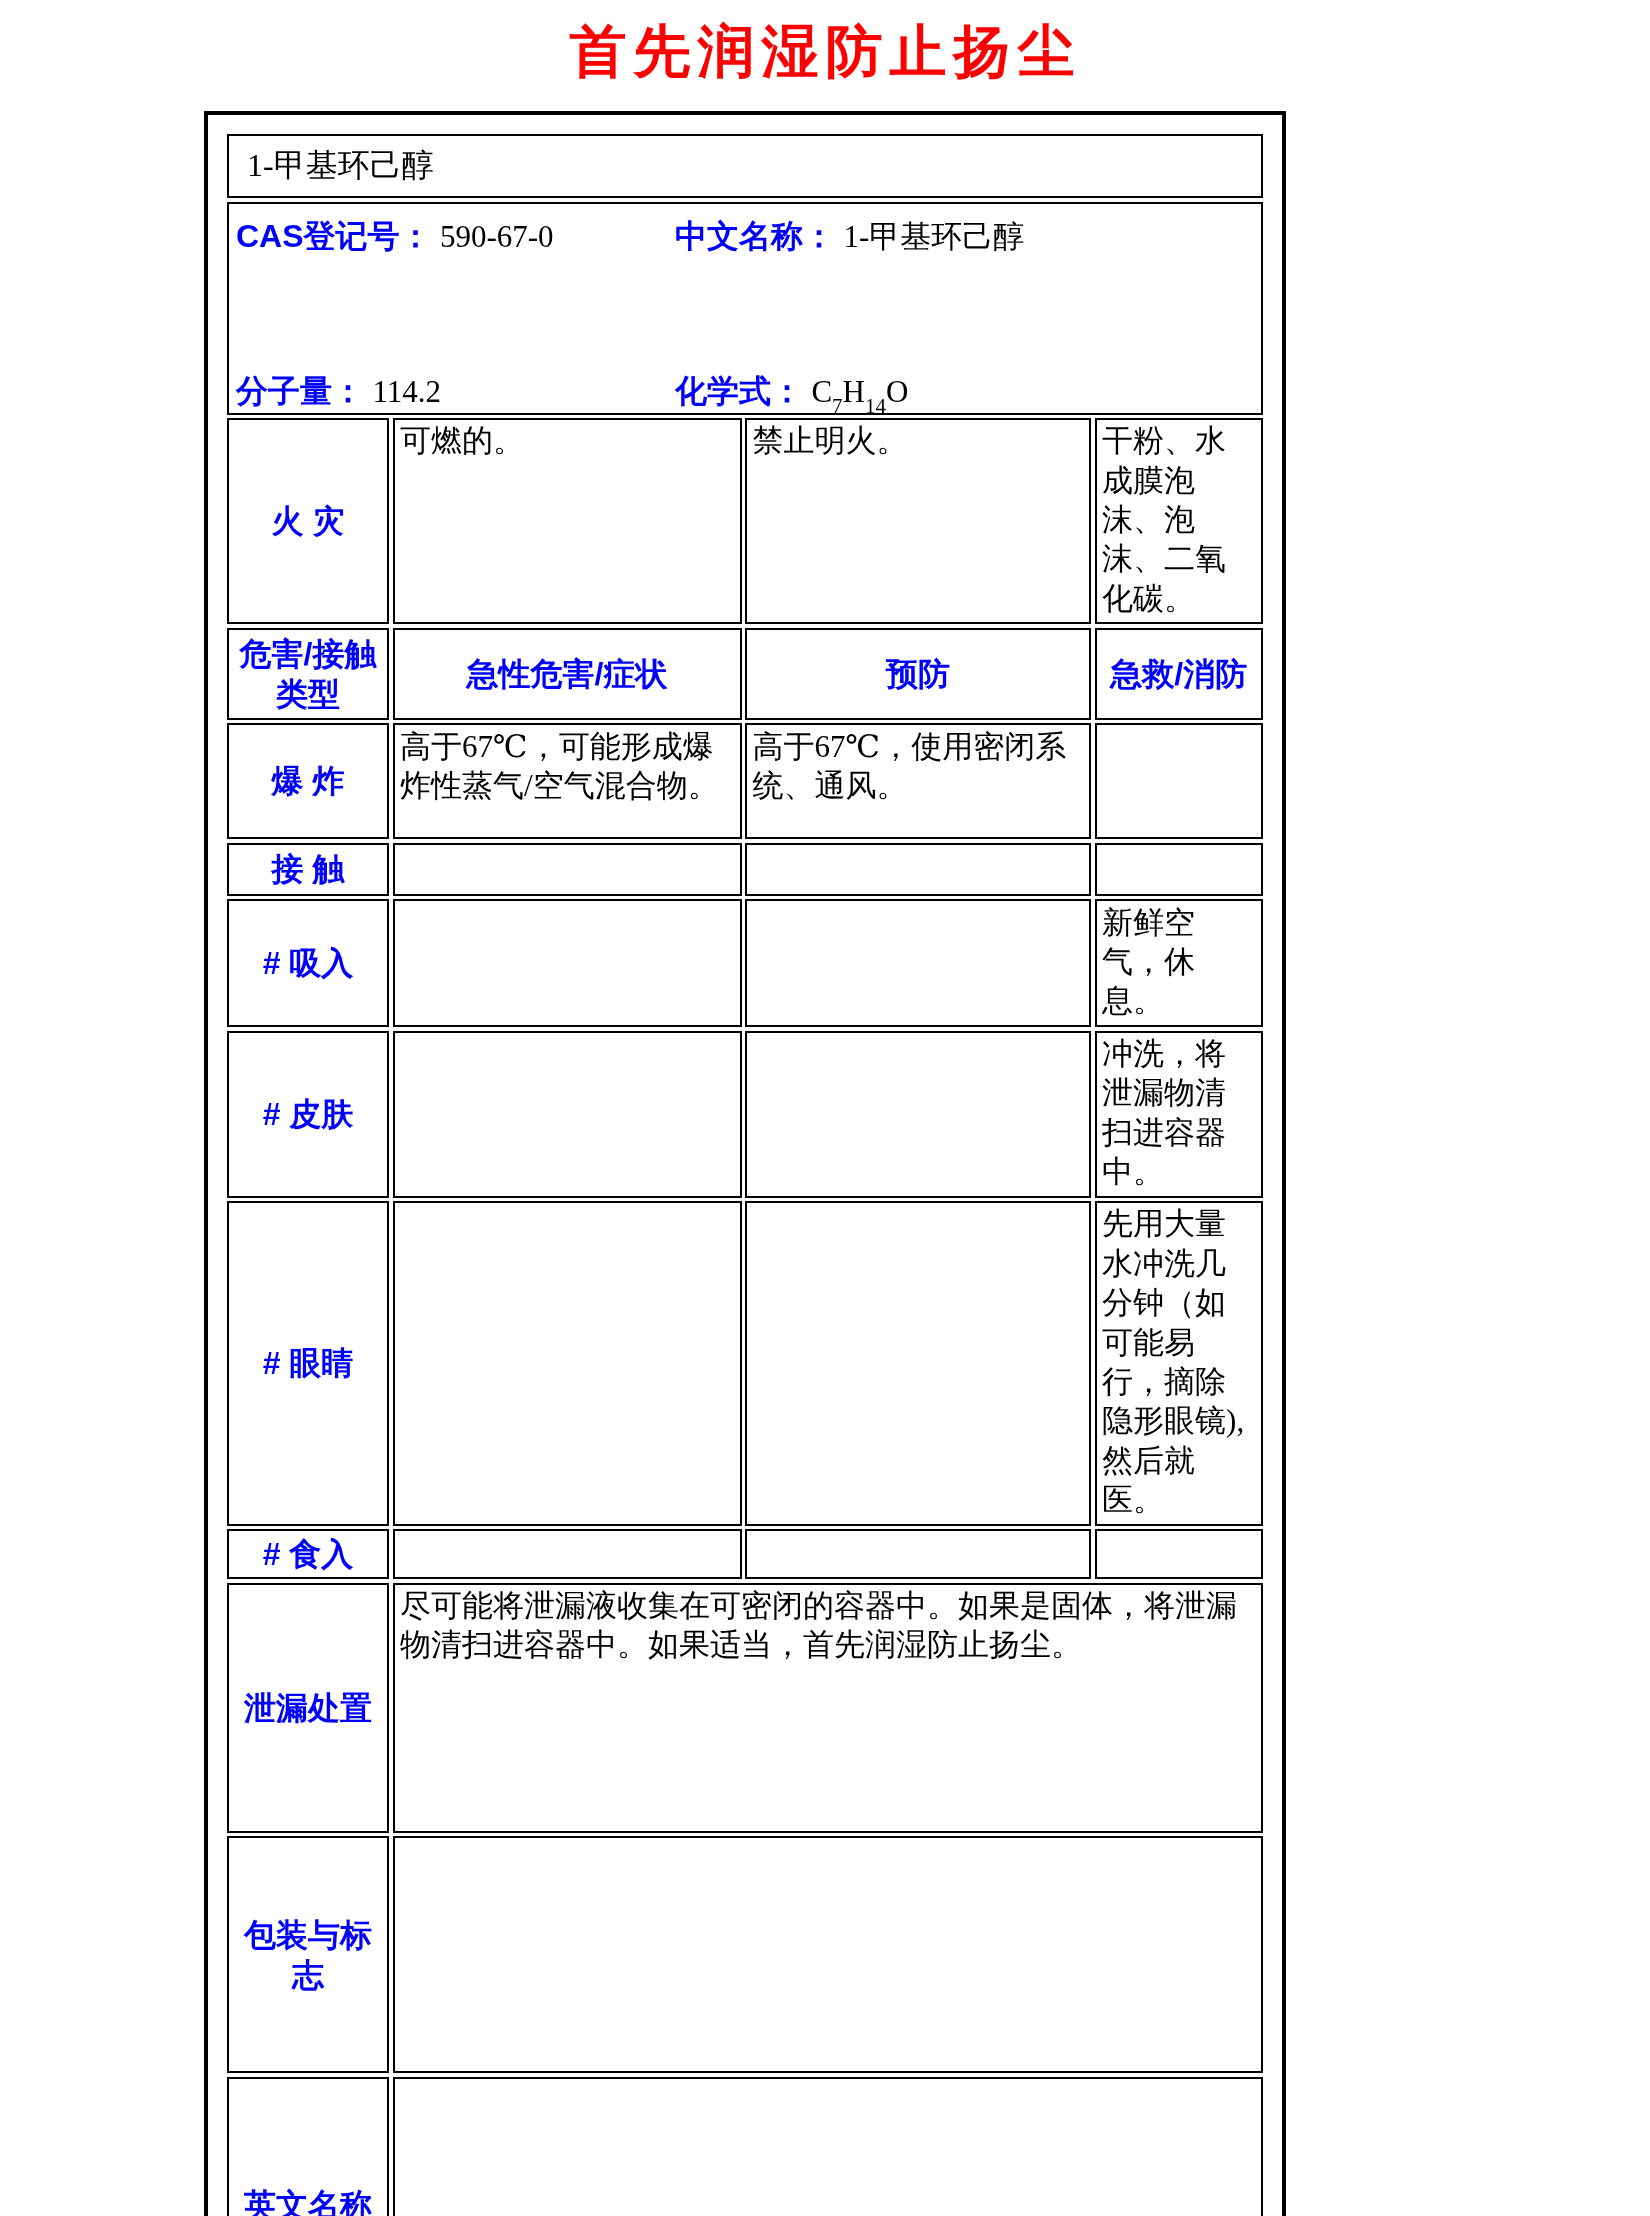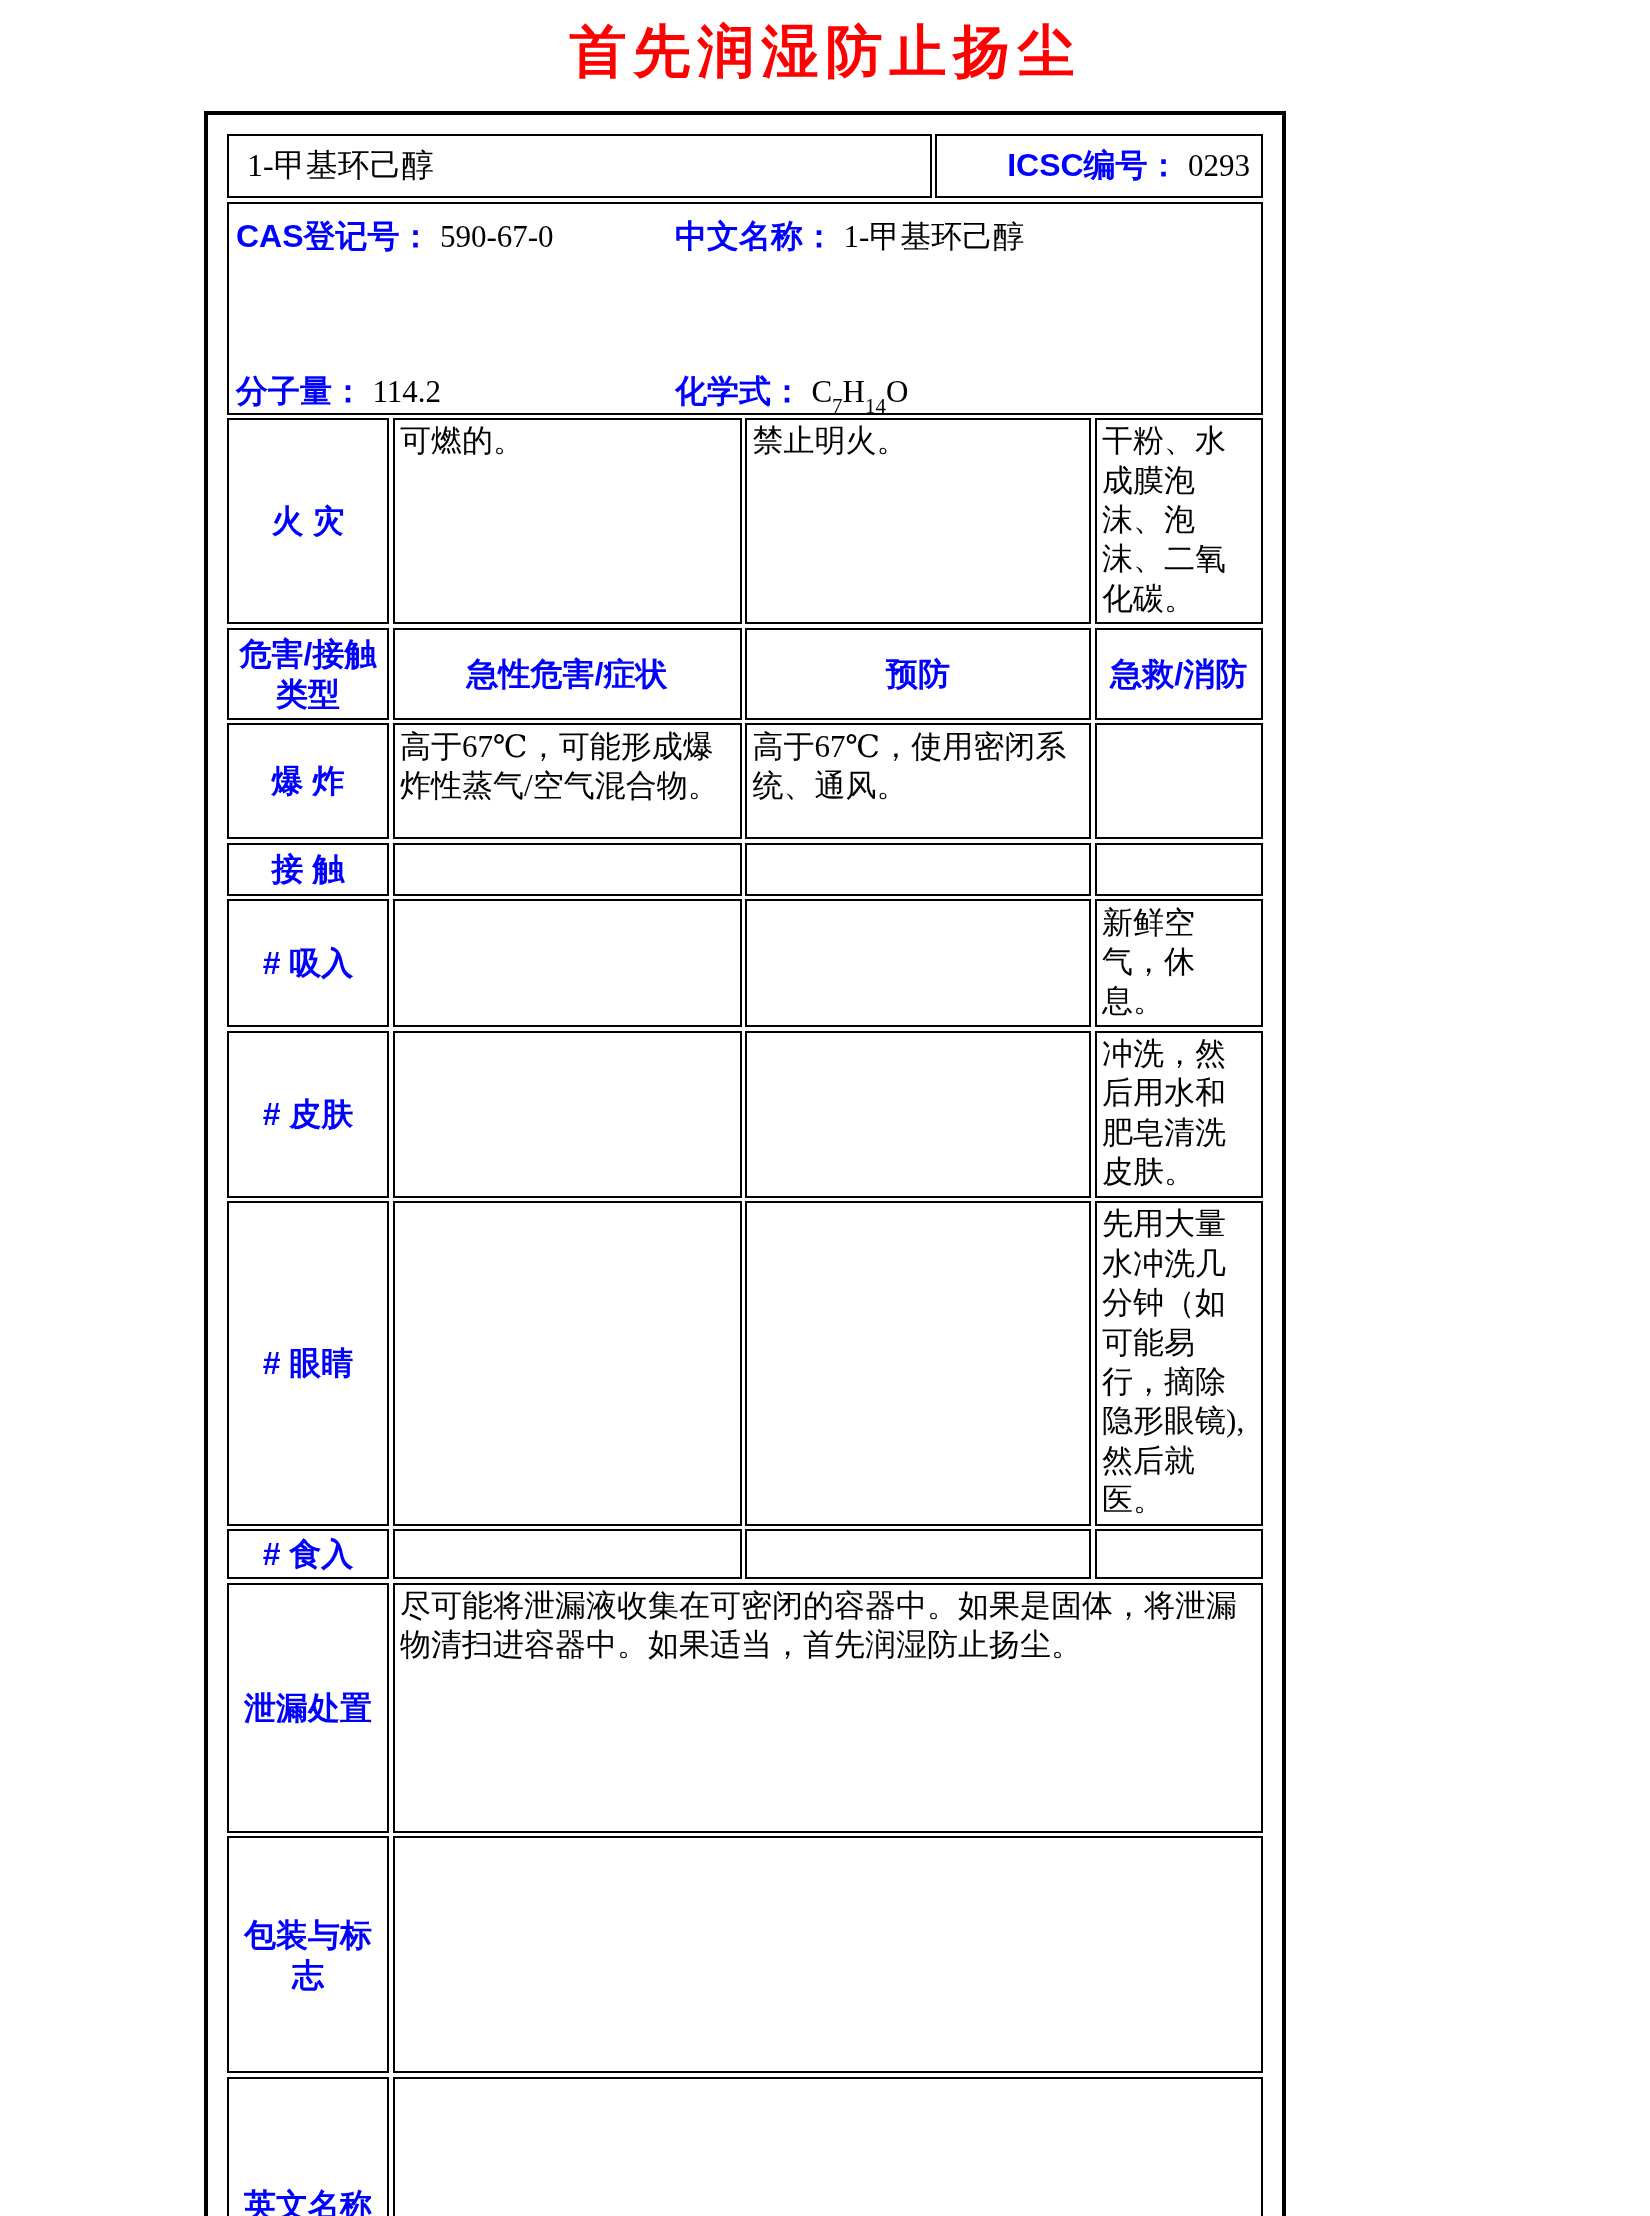--- a/index.html
+++ b/index.html
@@ -70,24 +70,20 @@
 </style>
 </head>
 <body>
 
 <div class="page-title">首先润湿防止扬尘</div>
 
 <div class="card">
 
   <div class="row r-head1">
     <div class="cell name-cell">1-甲基环己醇</div>
-    <div class="cell icsc-cell">
-      <span class="blue">ICSC编号：</span>
-      <span class="val">0293</span>
-    </div>
   </div>
 
   <div class="row r-ident">
     <div class="cell wide id-cell">
       <div class="id-item pos-cas">
         <span class="blue">CAS登记号：</span><span class="val">590-67-0</span>
       </div>
       <div class="id-item pos-cn">
         <span class="blue">中文名称：</span><span class="val">1-甲基环己醇</span>
       </div>
@@ -135,21 +131,21 @@
     <div class="cell c1 label-cell"># 吸入</div>
     <div class="cell c2 content"></div>
     <div class="cell c3 content"></div>
     <div class="cell c4 content">新鲜空气，休息。</div>
   </div>
 
   <div class="row r-skin">
     <div class="cell c1 label-cell"># 皮肤</div>
     <div class="cell c2 content"></div>
     <div class="cell c3 content"></div>
-    <div class="cell c4 content">冲洗，然后用水和肥皂清洗皮肤。</div>
+    <div class="cell c4 content">冲洗，将泄漏物清扫进容器中。</div>
   </div>
 
   <div class="row r-eye">
     <div class="cell c1 label-cell"># 眼睛</div>
     <div class="cell c2 content"></div>
     <div class="cell c3 content"></div>
     <div class="cell c4 content">先用大量水冲洗几分钟（如可能易行，摘除隐形眼镜),然后就医。</div>
   </div>
 
   <div class="row r-ingest">

